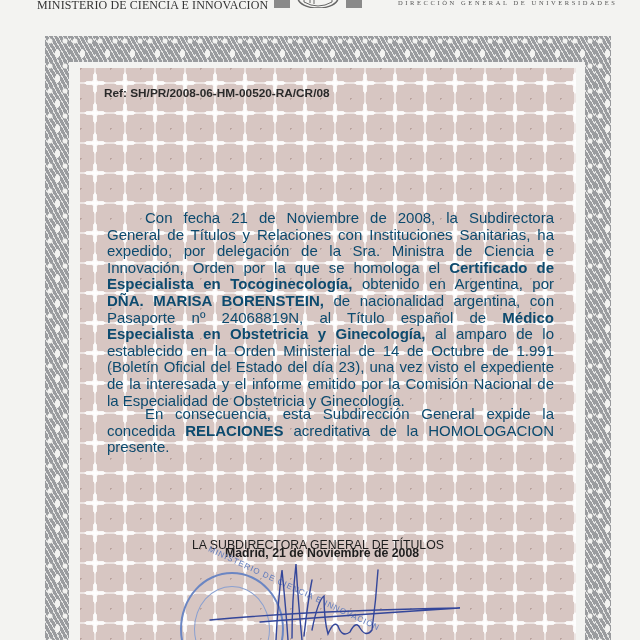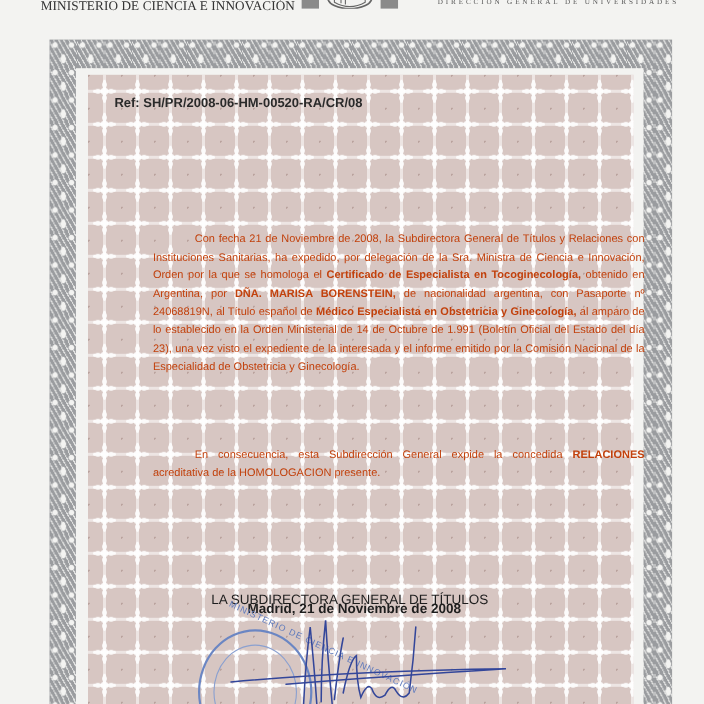--- a/index.html
+++ b/index.html
@@ -44,21 +44,21 @@
         radial-gradient(ellipse 7px 3px at 70% 50%, rgba(255,255,255,0.85) 60%, transparent 70%),
         radial-gradient(circle at 0 0, #b9a29d 0 1.5px, transparent 2px),
         linear-gradient(90deg, transparent 0 14px, rgba(255,255,255,0.55) 14px 16px, transparent 16px),
         linear-gradient(0deg, transparent 0 14px, rgba(255,255,255,0.55) 14px 16px, transparent 16px);
       background-size:30px 30px;
     }
     .doc-text { position:absolute; color:#1e1e1e; font-size:12.3px;font-weight:bold; }
     .ref { left:104px; top:86px; font-size:11.8px; color:#2a2a2a; }
     .para {
       position:absolute; left:107px; top:210px; width:447px;
-      font-size:10px; line-height:16.6px; text-align:justify; color:#c2410c;margin-left:32px;
+      font-size:15px; line-height:16.6px; text-align:justify; color:#0c4a6e;
     }
     .para .indent { display:inline-block; width:38px; }
     .para b { font-weight:bold; }
     .para2 { top:406px; }
     .place-date { left:225px; top:506px;margin-top:40px; }
     .sign-title {
       position:absolute; left:158px; top:538px; width:320px;
       text-align:center; font-size:12.3px; line-height:15px; color:#1e1e1e;
     }
     .seal {

